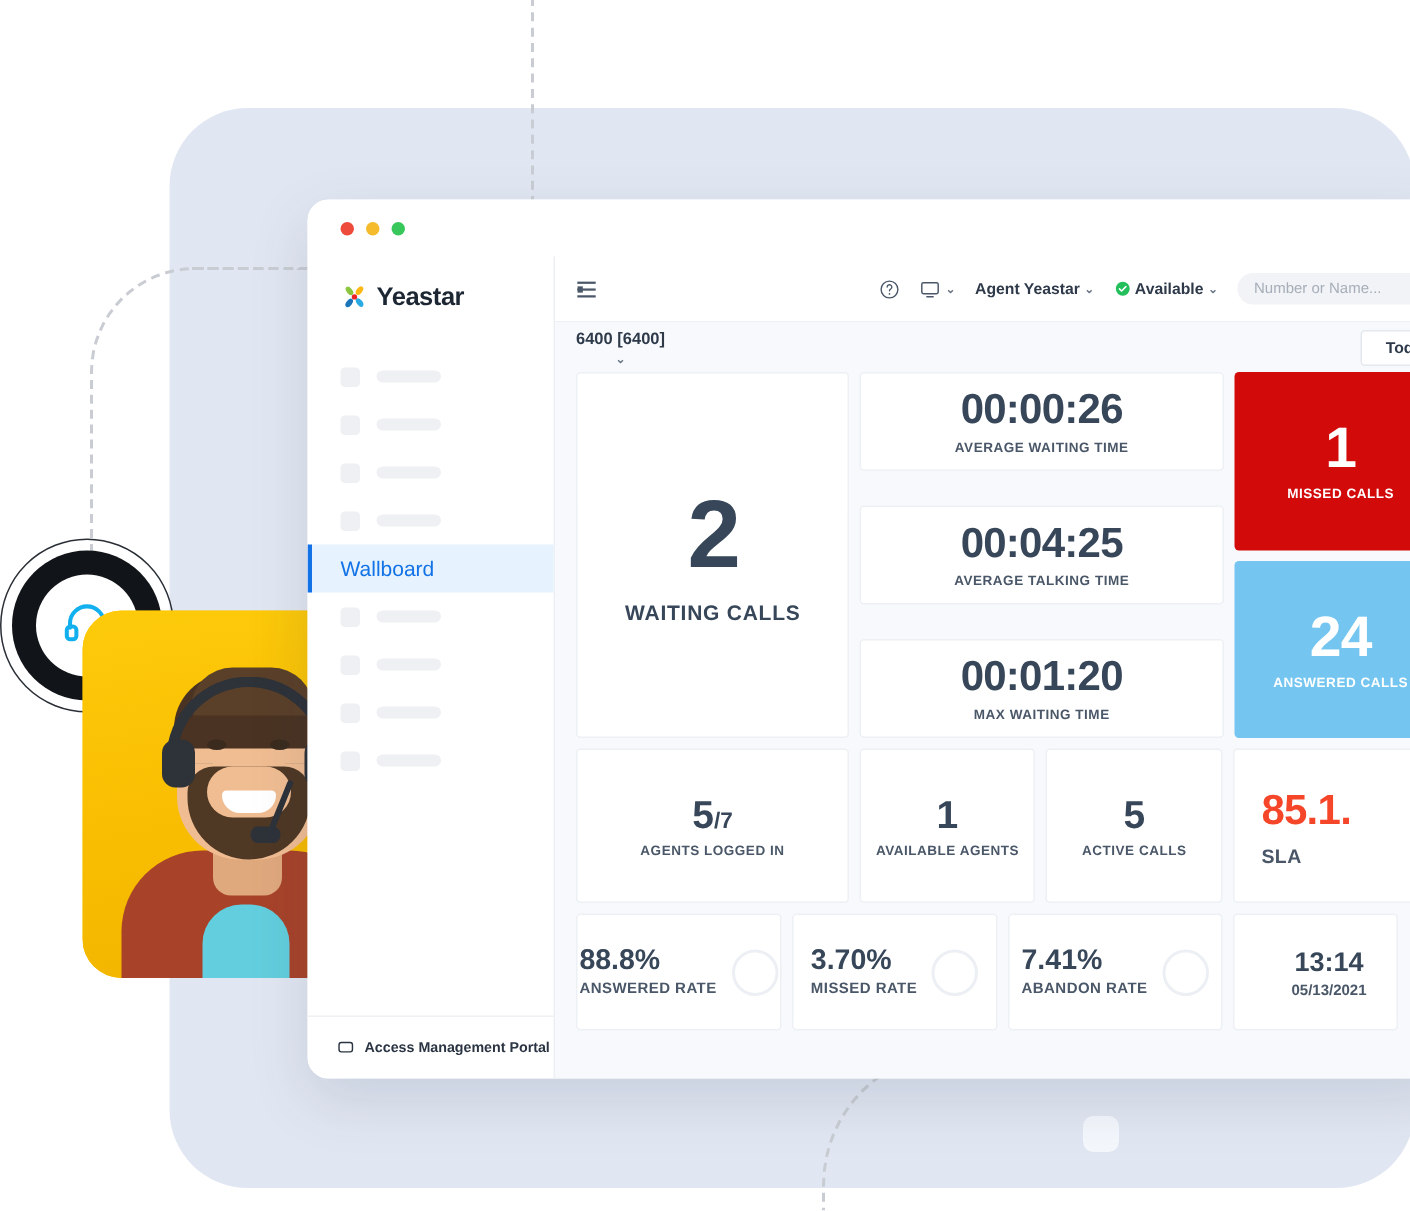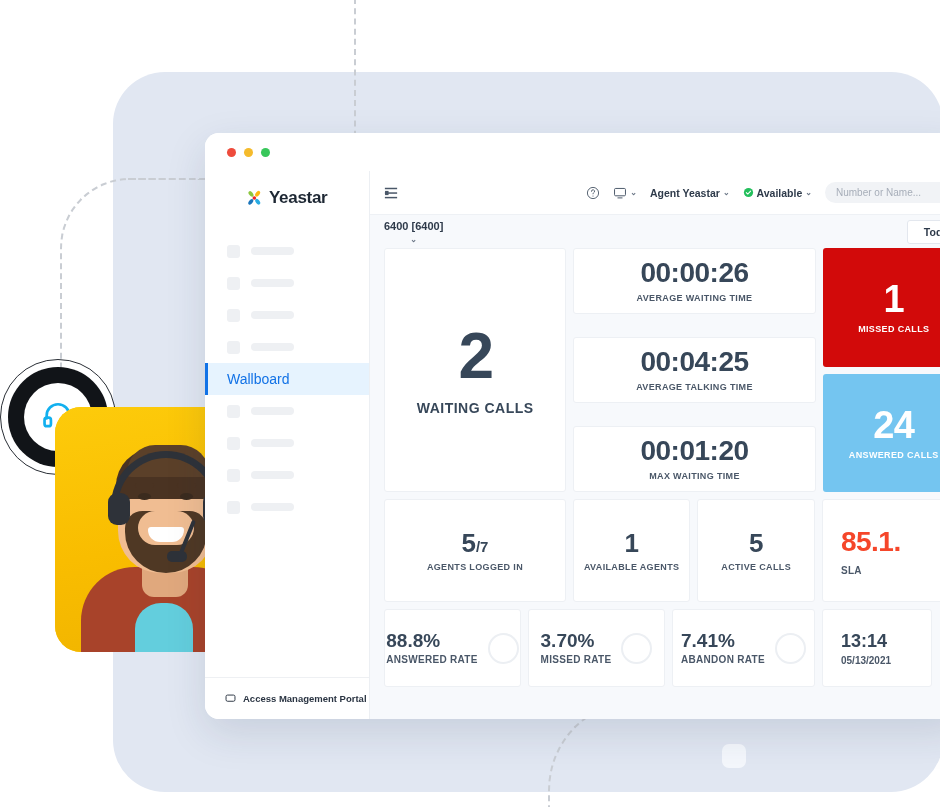--- a/index.html
+++ b/index.html
@@ -97,21 +97,21 @@
     overflow:hidden;
   }
   .titlebar { height:38px; background:#ffffff; display:flex; align-items:center; padding-left:22px; gap:8px; }
   .dot { width:9px; height:9px; border-radius:50%; }
   .dot.r{background:#ee4b3c;} .dot.y{background:#f5bb2c;} .dot.g{background:#38c75b;}
 
   .app-body { display:flex; height:548px; }
 
   
   .sidebar { width:165px; background:#ffffff; border-right:1px solid #eceff3; display:flex; flex-direction:column; position:relative; }
-  .brand { height:54px; display:flex; align-items:center; gap:5px; padding-left:40px; }
+  .brand { height:54px; display:flex; align-items:center; gap:5px; padding-left:22px; }
   .brand-mark { position:relative; width:19px; height:19px; }
   .brand-text { font-size:17px; font-weight:700; color:#1d2733; letter-spacing:-0.3px; }
 
   .nav { padding-top:10px; flex:1; }
   .nav-skel { display:flex; align-items:center; gap:11px; padding:0 0 0 22px; height:32px; }
   .skel-sq { width:13px; height:13px; border-radius:3px; background:#eef0f3; }
   .skel-bar { height:8px; border-radius:4px; background:#eef0f3; }
   .nav-active {
     height:32px; display:flex; align-items:center; background:#e6f3fe;
     border-left:3px solid #1272e6; padding-left:19px;
@@ -156,21 +156,21 @@
   .tile-red .lbl, .tile-blue .lbl { color:#fff; }
 
   .rate-card { flex-direction:row; align-items:center; justify-content:center; gap:10px; }
   .rate-txt { display:flex; flex-direction:column; align-items:flex-start; }
   .rate-val { font-size:19px; font-weight:700; color:#374759; line-height:1.05; }
   .rate-lbl { font-size:10px; font-weight:700; color:#4a5768; letter-spacing:0.3px; margin-top:3px; }
   .ring { width:31px; height:31px; border-radius:50%; border:2px solid #eceff3; }
   .clock-val { font-size:18px; font-weight:700; color:#374759; }
   .clock-date { font-size:10px; font-weight:700; color:#4a5768; margin-top:3px; }
   .sla-val { font-size:28px; font-weight:700; color:#f5462a; letter-spacing:-0.5px; }
-  .sla-lbl { font-size:10px; font-weight:700; color:#4a5768; margin-top:7px; letter-spacing:0.3px; }
+  .sla-lbl { font-size:13px; font-weight:700; color:#4a5768; margin-top:7px; letter-spacing:0.3px; }
 </style>
 </head>
 <body>
 
 <div id="stage">
 
   <div class="bg-panel"></div>
   <div class="dash-v"></div>
   <div class="dash-h-top"></div>
   <div class="dash-curve-tl"></div>
@@ -406,21 +406,21 @@
               </div>
               <div class="ring"></div>
             </div>
             <div class="card rate-card" style="width:143px">
               <div class="rate-txt">
                 <span class="rate-val">7.41%</span>
                 <span class="rate-lbl">ABANDON RATE</span>
               </div>
               <div class="ring"></div>
             </div>
-            <div class="card" style="width:110px;align-items:flex-start;padding-left:18px">
+            <div class="card" style="width:110px;align-items:center;padding-left:18px">
               <div class="clock-val">13:14</div>
               <div class="clock-date">05/13/2021</div>
             </div>
           </div>
 
         </div>
       </div>
     </div>
   </div>
 </div>

